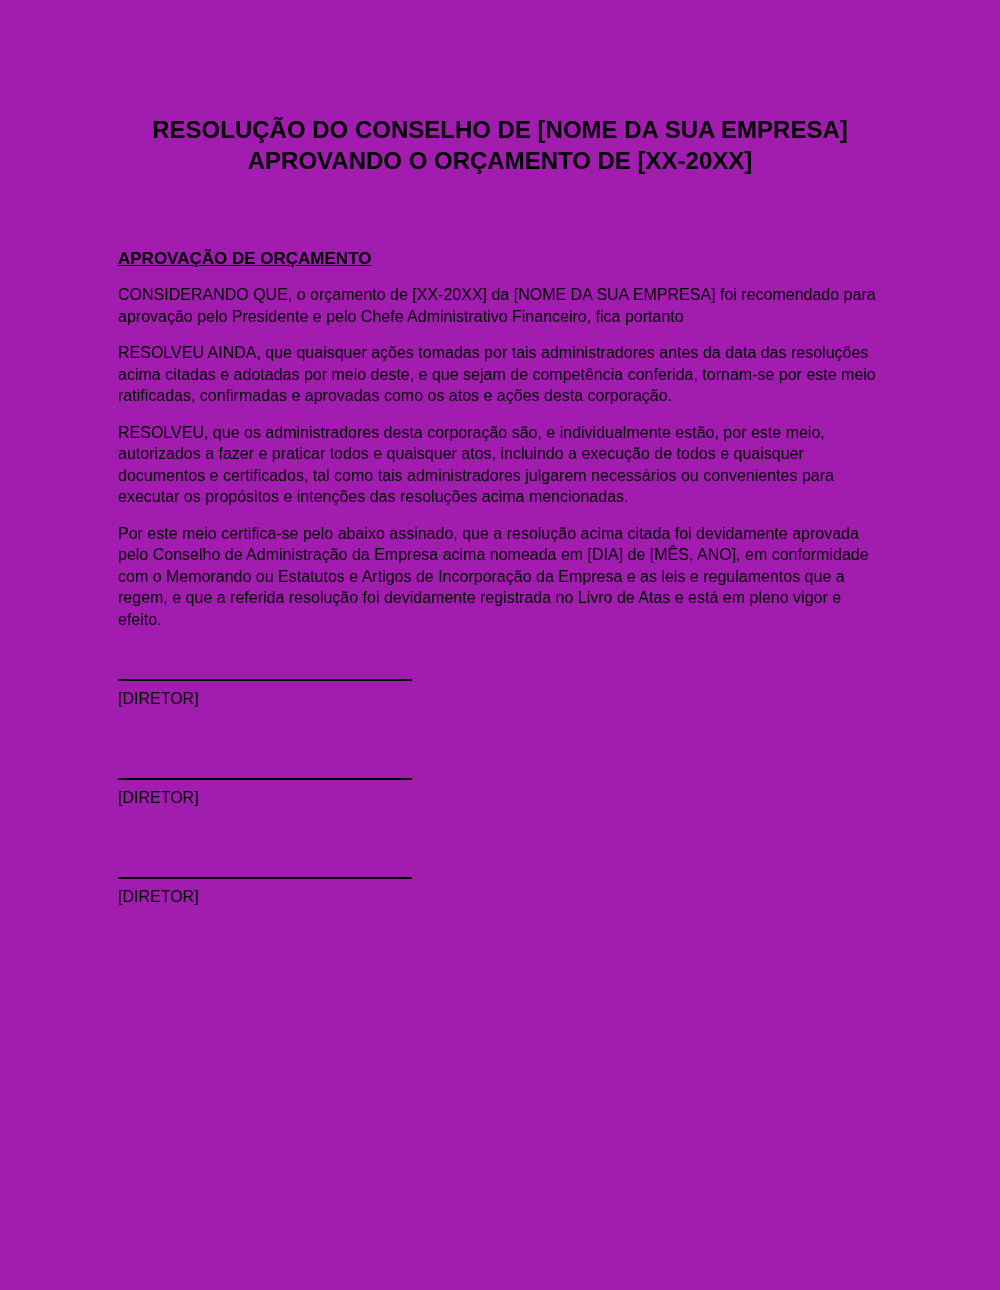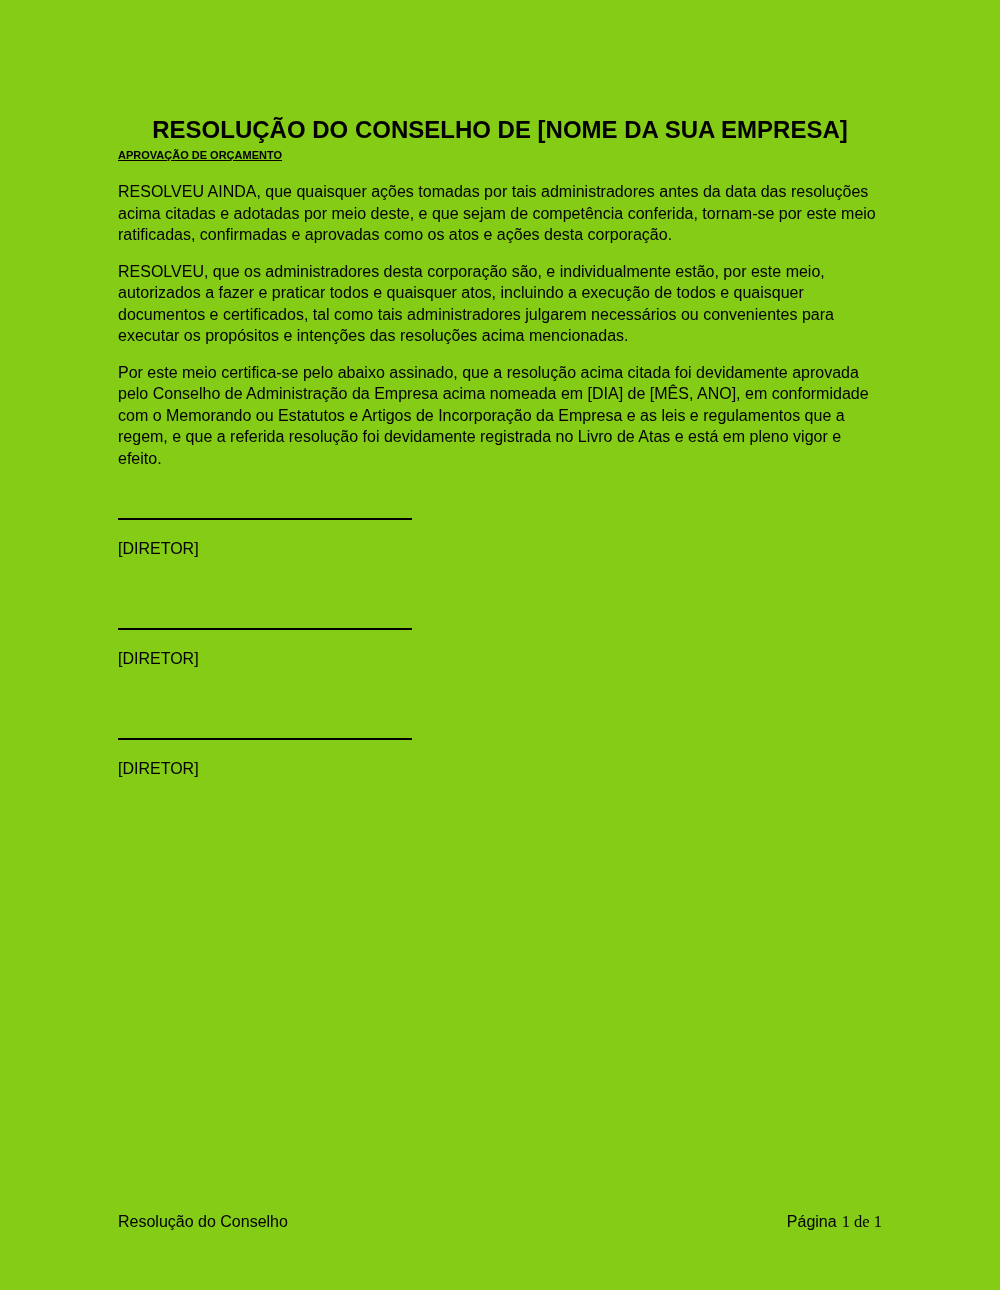--- a/index.html
+++ b/index.html
@@ -14,39 +14,40 @@
     font-family: "Liberation Sans", sans-serif;
     color: #000000;
     -webkit-font-smoothing: antialiased;
   }
   .page {
     position: absolute;
     top: 0;
     left: 0;
     width: 1000px;
     height: 1290px;
-    background: #84cc16;
+    background: #a21caf;
     overflow: hidden;
   }
   .content {
     position: absolute;
     left: 118px;
     right: 118px;
     top: 0;
   }
   .doc-title {
     margin-top: 114px;
     text-align: center;
     font-weight: bold;
     font-size: 24px;
     line-height: 31px;
     letter-spacing: 0px;
   }
   .section-heading {
-    font-size: 11px;
+    margin-top: 72px;
+    font-size: 17px;
     font-weight: bold;
     text-decoration: underline;
     line-height: 21px;
   }
   .para {
     margin: 15px 0 0 0;
     font-size: 16px;
     line-height: 21.5px;
   }
   .signatures {
@@ -54,21 +55,21 @@
   }
   .sig-block + .sig-block {
     margin-top: 69px;
   }
   .sig-line {
     width: 294px;
     border-top: 2px solid #000000;
     height: 0;
   }
   .sig-label {
-    margin-top: 18px;
+    margin-top: 7px;
     font-size: 16px;
     line-height: 21px;
   }
   .footer {
     position: absolute;
     left: 118px;
     right: 118px;
     top: 1211px;
     display: flex;
     justify-content: space-between;
@@ -85,24 +86,26 @@
   }
 </style>
 </head>
 <body>
 
 <div class="page">
   <div class="content">
 
     <div class="doc-title">
       <div>RESOLUÇÃO DO CONSELHO DE [NOME DA SUA EMPRESA]</div>
+      <div>APROVANDO O ORÇAMENTO DE [XX-20XX]</div>
     </div>
 
     <div class="section-heading">APROVAÇÃO DE ORÇAMENTO</div>
 
+    <p class="para">CONSIDERANDO QUE, o orçamento de [XX-20XX] da [NOME DA SUA EMPRESA] foi recomendado para aprovação pelo Presidente e pelo Chefe Administrativo Financeiro, fica portanto</p>
     <p class="para">RESOLVEU AINDA, que quaisquer ações tomadas por tais administradores antes da data das resoluções acima citadas e adotadas por meio deste, e que sejam de competência conferida, tornam-se por este meio ratificadas, confirmadas e aprovadas como os atos e ações desta corporação.</p>
     <p class="para">RESOLVEU, que os administradores desta corporação são, e individualmente estão, por este meio, autorizados a fazer e praticar todos e quaisquer atos, incluindo a execução de todos e quaisquer documentos e certificados, tal como tais administradores julgarem necessários ou convenientes para executar os propósitos e intenções das resoluções acima mencionadas.</p>
     <p class="para">Por este meio certifica-se pelo abaixo assinado, que a resolução acima citada foi devidamente aprovada pelo Conselho de Administração da Empresa acima nomeada em [DIA] de [MÊS, ANO], em conformidade com o Memorando ou Estatutos e Artigos de Incorporação da Empresa e as leis e regulamentos que a regem, e que a referida resolução foi devidamente registrada no Livro de Atas e está em pleno vigor e efeito.</p>
 
     <div class="signatures">
       <div class="sig-block">
         <div class="sig-line"></div>
         <div class="sig-label">[DIRETOR]</div>
       </div>
       <div class="sig-block">
@@ -110,19 +113,13 @@
         <div class="sig-label">[DIRETOR]</div>
       </div>
       <div class="sig-block">
         <div class="sig-line"></div>
         <div class="sig-label">[DIRETOR]</div>
       </div>
     </div>
 
   </div>
 
-  <div class="footer">
-    <span class="footer-left">Resolução do Conselho</span>
-    <span class="footer-right">
-      <span class="page-num-label">Página</span><span class="page-num-value">1 de 1</span>
-    </span>
-  </div>
 </div>
 
 </body></html>

